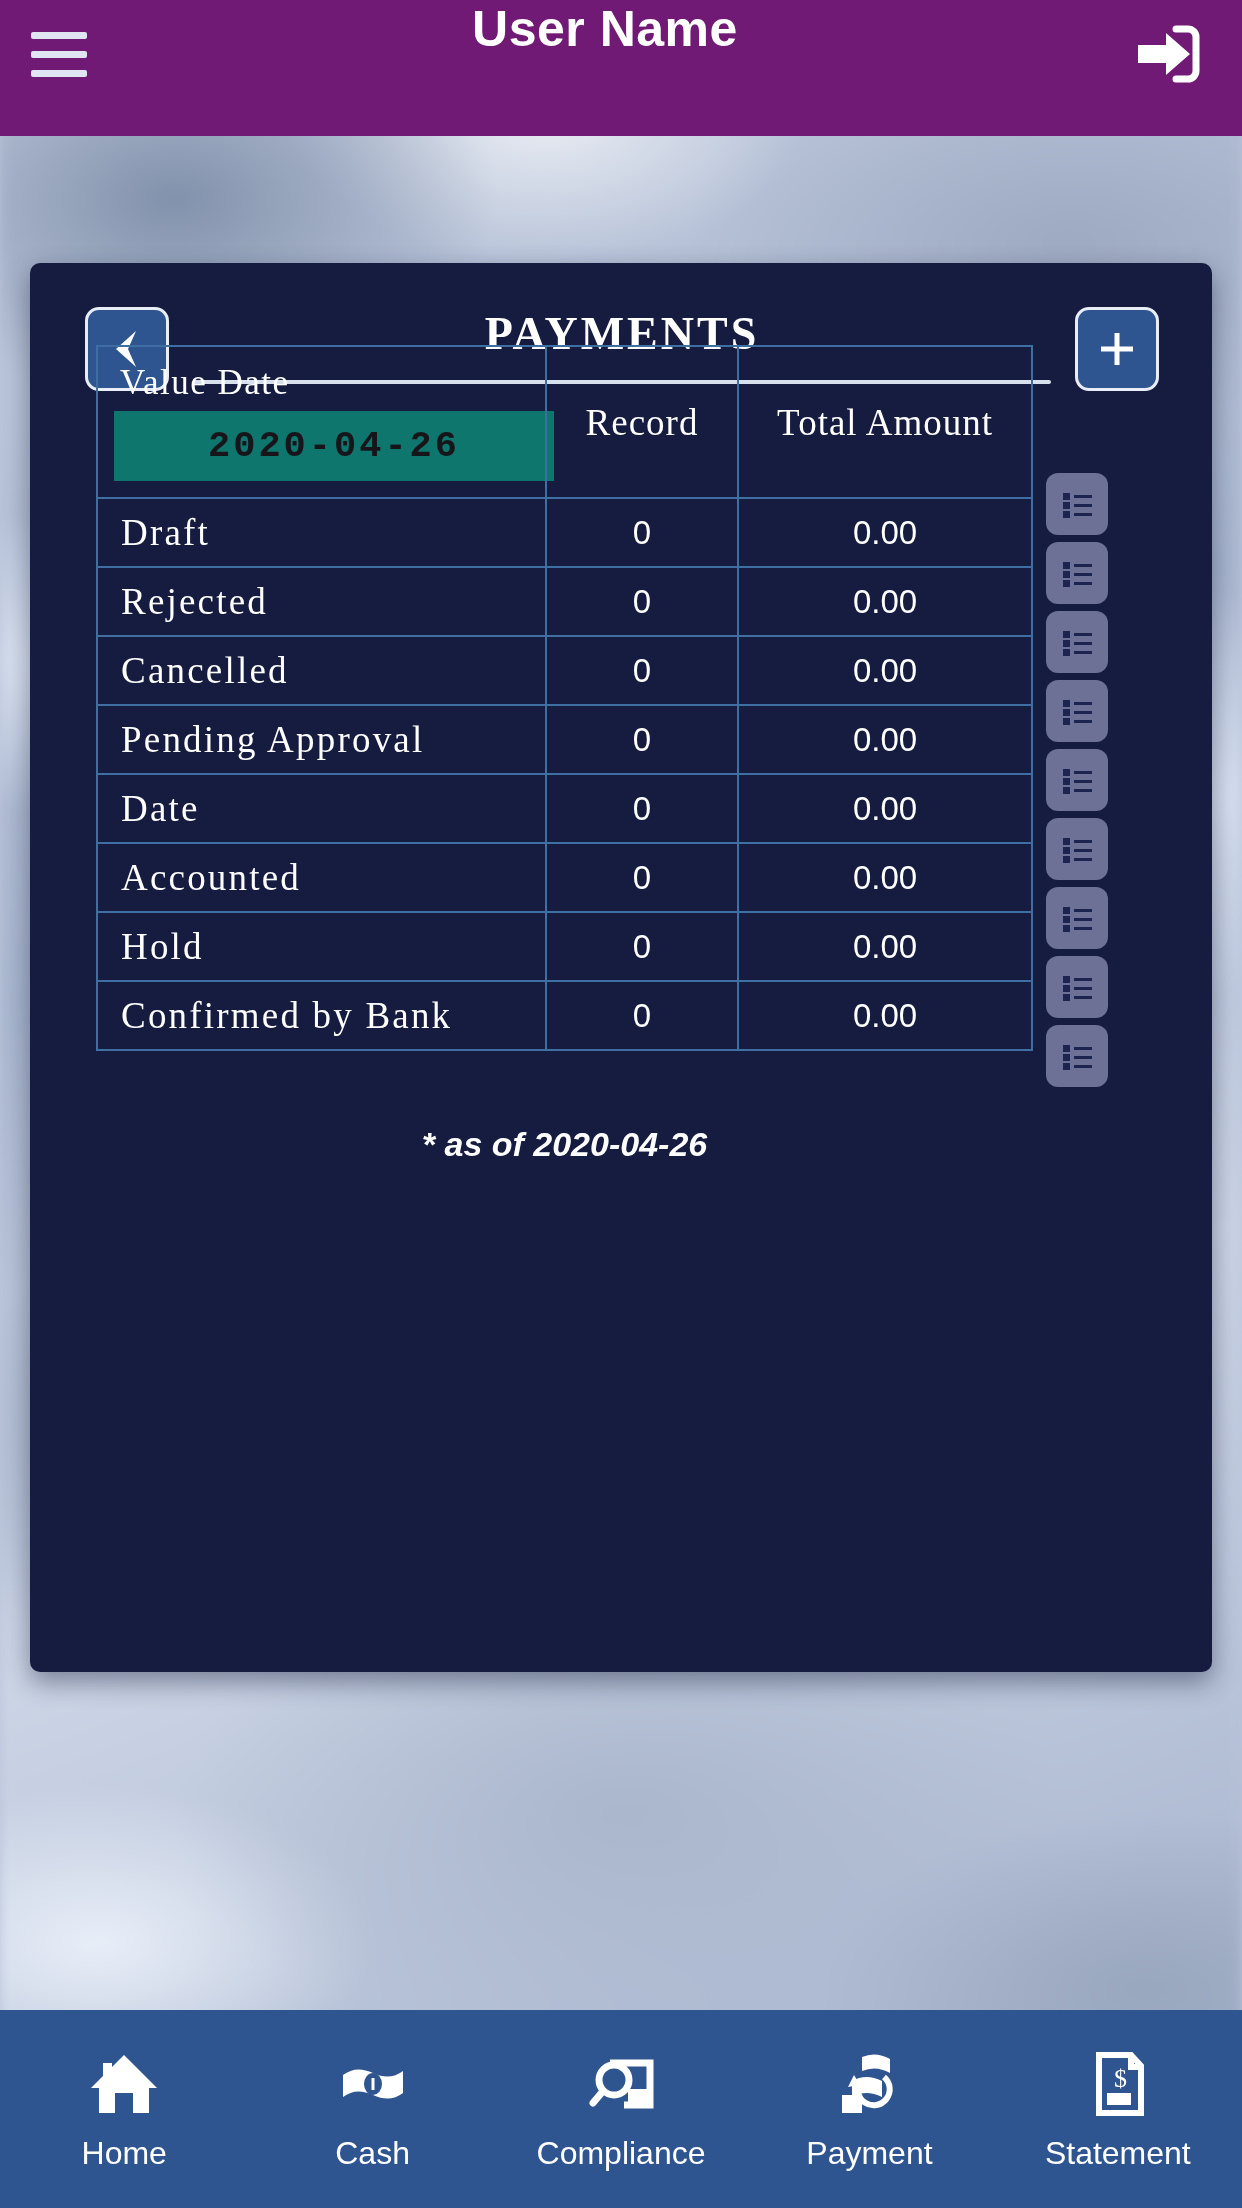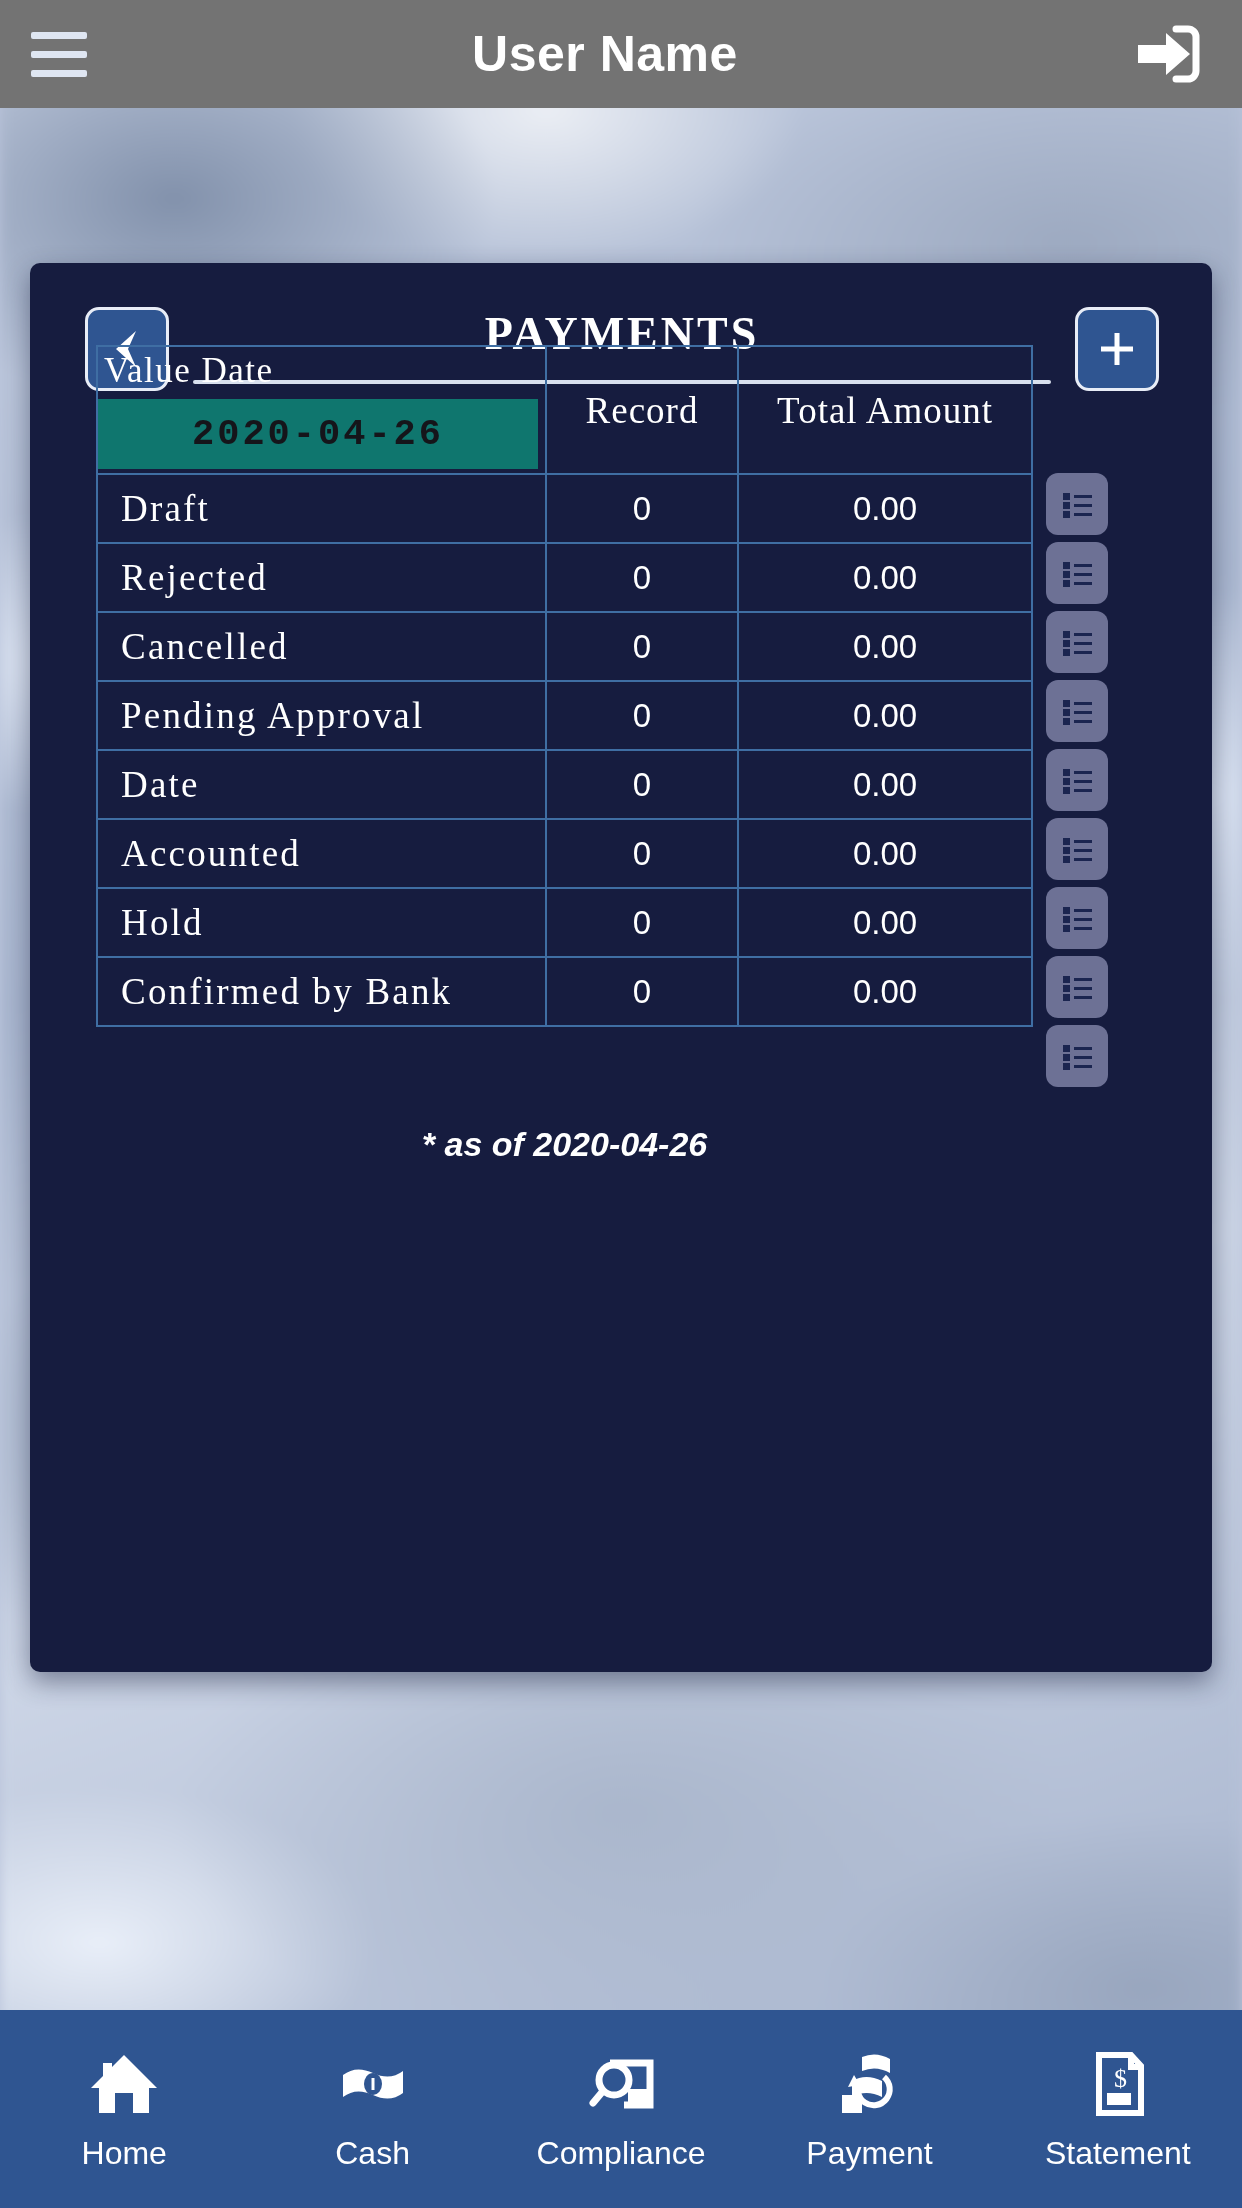--- a/index.html
+++ b/index.html
@@ -34,24 +34,23 @@
       radial-gradient(ellipse 520px 280px at 92% 90%, rgba(145,159,183,0.70) 0%, rgba(145,159,183,0) 62%),
       linear-gradient(160deg, #c3cde0 0%, #a9b6cf 38%, #ccd5e6 63%, #9fadc8 100%);
     filter: blur(6px);
   }
 
   
   #topbar {
     position: absolute;
     top: 0; left: 0;
     width: 1242px;
-    height: 108px;
-    background: #737373;
+    height: 136px;
+    background: #701a75;
     display: flex;
-    align-items: center;
     z-index: 5;
   }
   #menu-btn {
     width: 118px; height: 108px;
     display: flex; flex-direction: column;
     align-items: center; justify-content: center;
     gap: 12px;
     cursor: pointer;
   }
   #menu-btn .bar {
@@ -149,21 +148,21 @@
     color: #ffffff;
     vertical-align: middle;
   }
   .col-label  { width: 443px; }
   .col-record { width: 190px; }
   .col-amount { width: 290px; }
 
   
   #head-value-date {
     border: none;
-    padding: 0;
+    padding: 16px;
     vertical-align: bottom;
   }
   #head-value-date .vd-label {
     font-family: "Liberation Serif", "DejaVu Serif", serif;
     font-size: 35px;
     letter-spacing: 1.5px;
     color: #ffffff;
     text-align: left;
     padding: 0 0 8px 6px;
     font-weight: normal;

